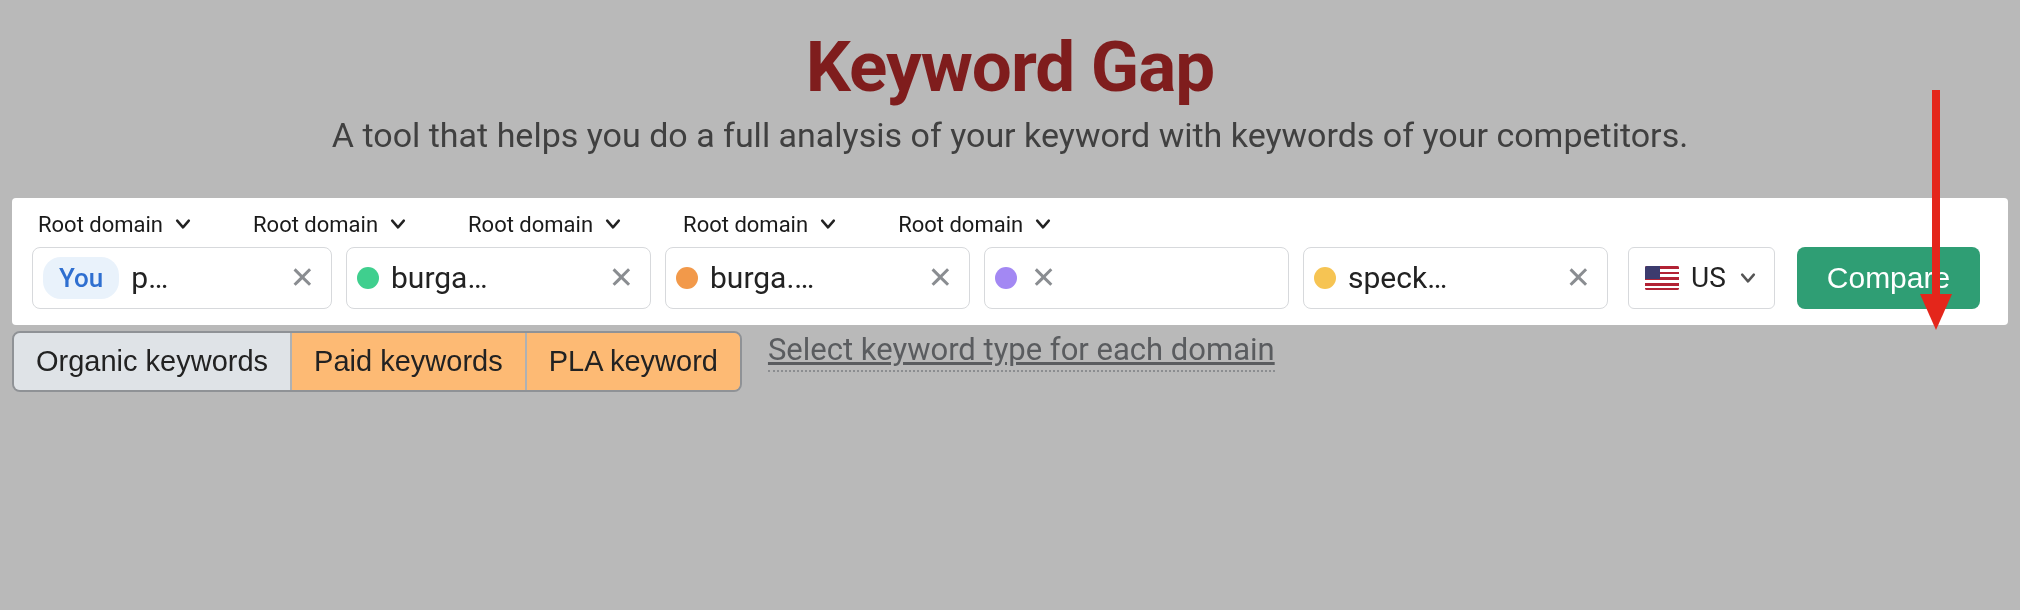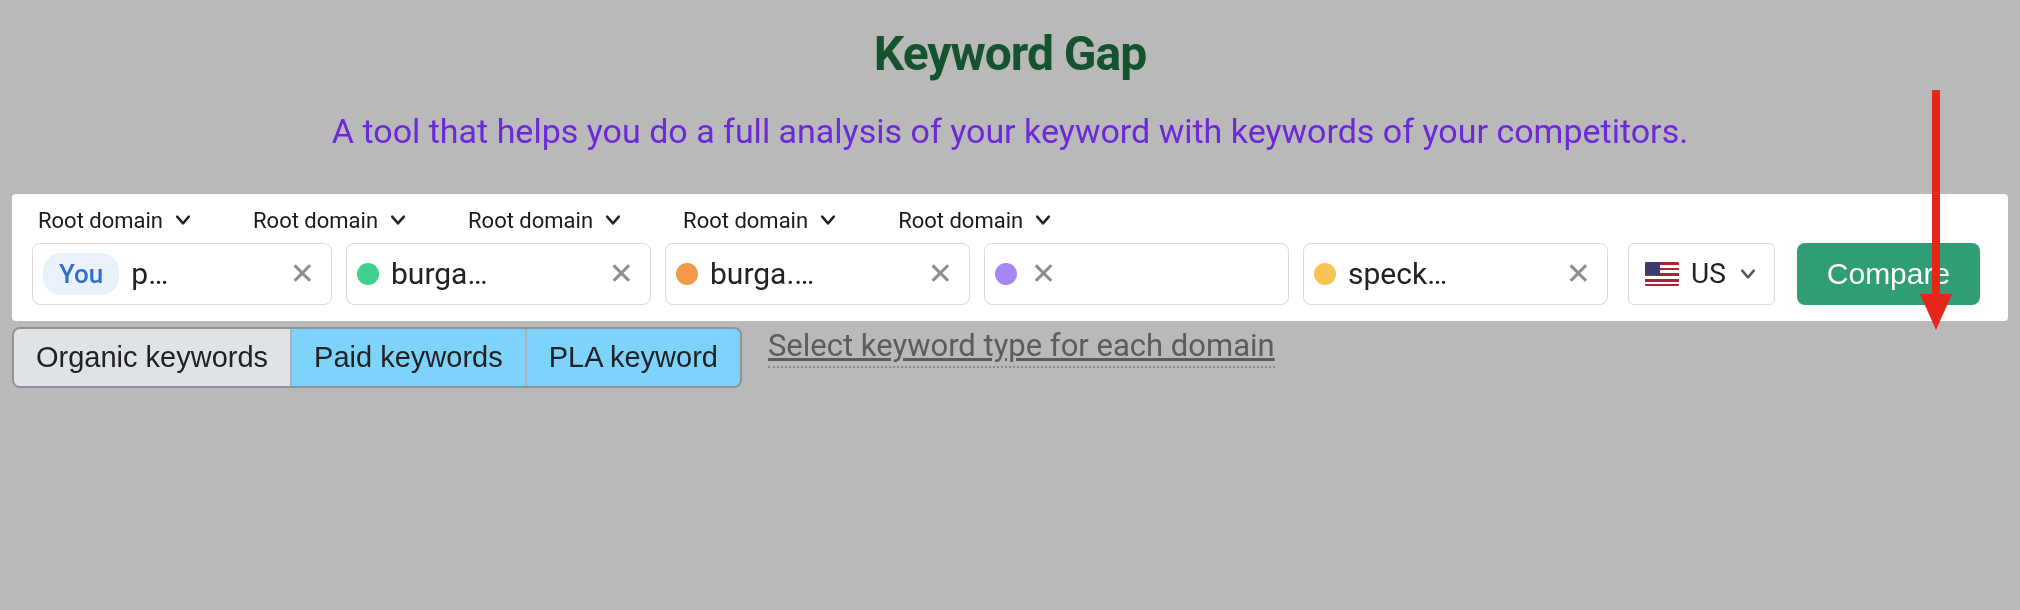--- a/index.html
+++ b/index.html
@@ -9,30 +9,30 @@
     width: 2020px;
     height: 610px;
     overflow: hidden;
     position: relative;
   }
   .header {
     text-align: center;
     padding-top: 25px;
   }
   .title {
-    font-size: 48px;
+    font-size: 71px;
     font-weight: 700;
-    color: #14532d;
+    color: #7f1d1d;
     letter-spacing: -1px;
     text-align: center;
   }
   .subtitle {
     font-size: 34px;
-    color: #6d28d9;
-    margin-top: 26px;
+    color: #404040;
+    margin-top: 4px;
     line-height: 1.4;
     font-weight: 400;
   }
   .panel {
     background: #fff;
     margin: 38px 12px 0 12px;
     padding: 14px 20px 16px 20px;
     border-radius: 4px;
   }
   .row-top {
@@ -142,21 +142,21 @@
   }
   .seg {
     display: inline-flex;
     border: 2px solid #8f9296;
     border-radius: 8px;
     overflow: hidden;
   }
   .seg button {
     font-size: 29px;
     padding: 12px 22px;
-    background: #7dd3fc;
+    background: #fdba74;
     border: none;
     color: #222;
     cursor: pointer;
   }
   .seg button + button { border-left: 2px solid #aeb1b4; }
   .seg button.active { background: #dfe3e7; }
   .type-link {
     margin-left: 26px;
     font-size: 31px;
     color: #5a5c5f;

